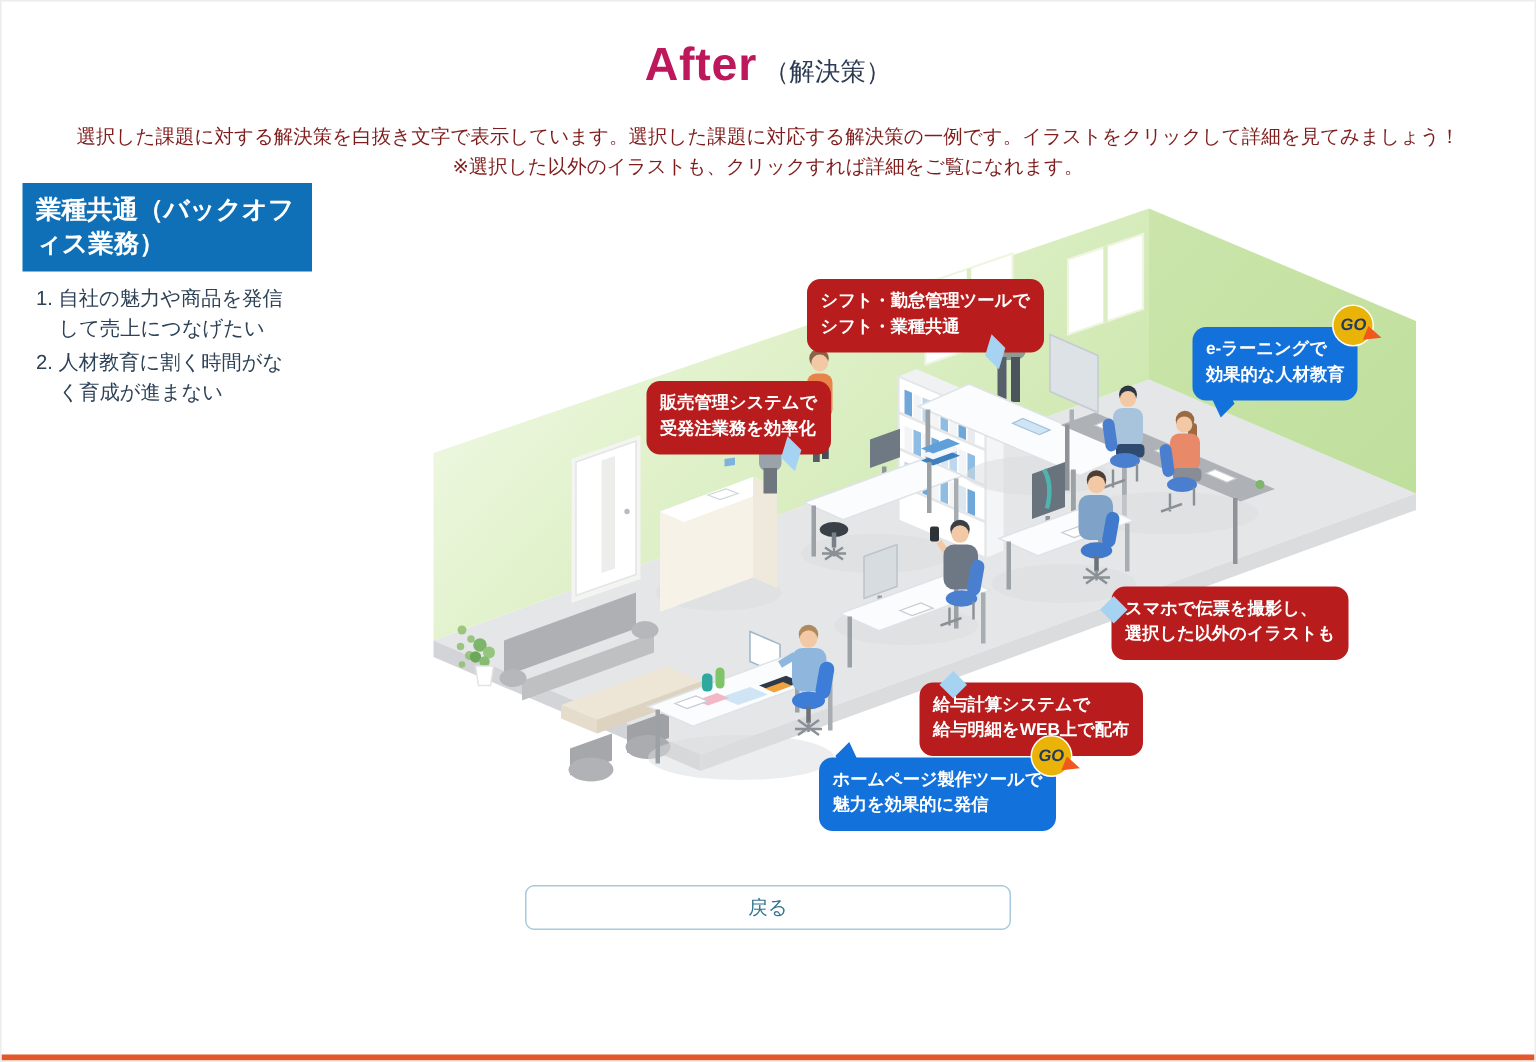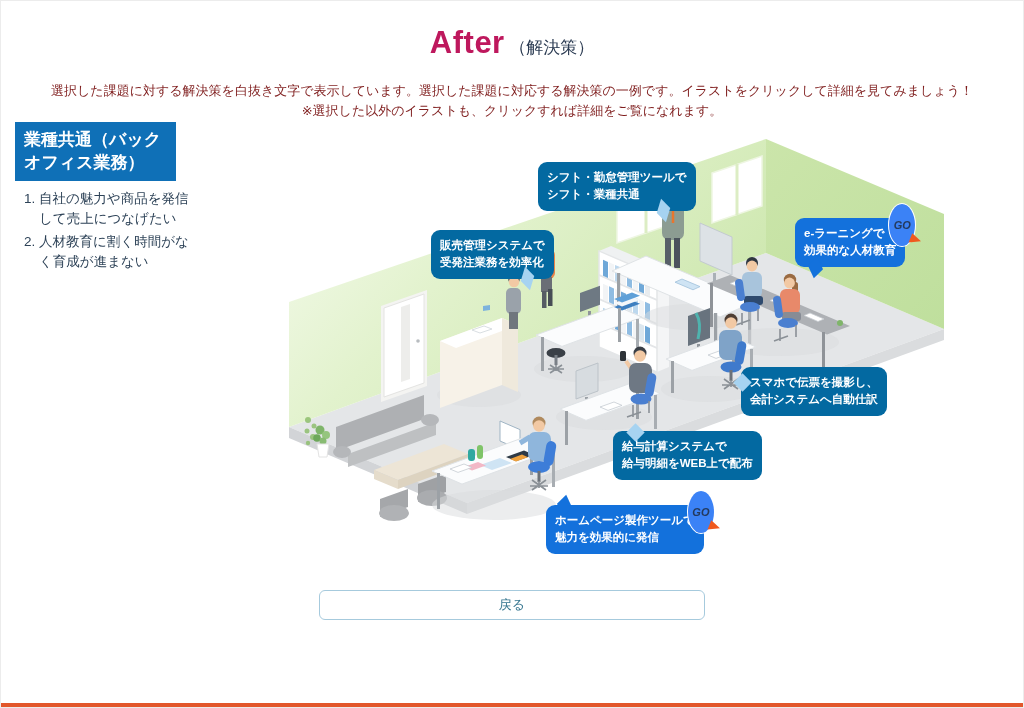--- a/index.html
+++ b/index.html
@@ -10,61 +10,61 @@
     background:#ffffff; border:1px solid #ececec; overflow:hidden;
   }
   
   .header { position:absolute; top:24px; left:0; width:100%; text-align:center; }
   .title-en { font-size:31px; font-weight:600; color:#be185d; letter-spacing:.5px; }
   .title-ja { font-size:17px; font-weight:400; color:#2b3b52; }
   .instructions { position:absolute; top:80px; left:0; width:100%; text-align:center;
     color:#7f1d1d; font-size:13px; line-height:1.5; }
   
   .sidebar { position:absolute; left:14px; top:121px; width:176px; }
-  .category-box { width:161px; background:#0f70b7; color:#ffffff; font-weight:700;
+  .category-box { width:193px; background:#0f70b7; color:#ffffff; font-weight:700;
     font-size:17px; line-height:1.33; padding:7px 9px; }
   .before-label { margin-top:12px; color:#f08224; font-weight:700; font-size:15px; }
   .issue-list { margin:8px 0 16px 6px; padding-left:18px; color:#2d4257; font-size:13.5px;
     line-height:1.5; width:168px; }
   .issue-list li { margin-bottom:2px; }
   
   .stage { position:absolute; left:0; top:0; width:1024px; height:708px; }
   .scene { position:absolute; left:283px; top:126px; width:662px; height:482px; }
   
   .callout { position:absolute; border-radius:9px; padding:7px 9px; font-size:11.5px;
     line-height:1.5; color:#ffffff; white-space:nowrap; z-index:5; }
   .callout .cl-line { display:block; }
-  .callout.light { background:#0369a1; font-weight:600; }
+  .callout.light { background:#b91c1c; font-weight:600;margin-top:24px; }
   .callout.dark  { background:#1371dc; font-weight:700; }
   .tail { position:absolute; width:13px; height:13px; transform:rotate(45deg); z-index:-0; }
   .light > .tail { background:#a6d3f1; }
   .dark  > .tail { background:#1371dc; }
   .b1 { left:537px; top:161px; }
   .b1 > .tail { bottom:-6px; right:26px; transform:rotate(45deg) skewX(28deg); }
   .b2 { left:430px; top:229px; }
   .b2 > .tail { bottom:-6px; right:20px; transform:rotate(45deg) skewX(28deg); }
   .b3 { left:794px; top:217px; }
   .b3 > .tail { bottom:-7px; left:14px; transform:rotate(45deg) skewY(20deg); }
   .b4 { left:740px; top:366px; }
   .b4 > .tail { left:-5px; top:9px; }
   .b5 { left:612px; top:430px; }
   .b5 > .tail { top:-5px; left:16px; }
   .b6 { left:545px; top:504px; }
   .b6 > .tail { top:-6px; left:12px; transform:rotate(45deg) skewY(20deg); }
   
-  .go-badge { position:absolute; top:-14px; right:-10px; width:26px; height:42px;
-    background:#3b82f6; border-radius:50%; display:flex; align-items:center;
+  .go-badge { position:absolute; top:-14px; right:-10px; width:26px; height:26px;
+    background:#eab308; border-radius:50%; display:flex; align-items:center;
     justify-content:center; box-shadow:0 0 0 1px #ffffff; z-index:6;text-align:center; }
   .go-text { font-size:11px; font-weight:700; font-style:italic; color:#243a5e; }
   .go-arrow { position:absolute; right:-6px; bottom:1px; width:0; height:0;
     border-left:11px solid #f0591e; border-top:4px solid transparent;
     border-bottom:6px solid transparent; transform:rotate(22deg); }
   
   .back-button { position:absolute; left:50%; transform:translateX(-50%); top:589px;
-    width:386px; height:30px; background:#ffffff; border:1px solid #a6cadd;
+    width:324px; height:30px; background:#ffffff; border:1px solid #a6cadd;
     border-radius:6px; color:#35758f; font-size:13px; cursor:pointer;
     font-family:Liberation Serif, serif; }
   
   .bottom-bar { position:absolute; left:0; bottom:0; width:100%; height:4px;
     background:#e2572b; }
 </style>
 </head>
 <body>
 
 <div class="page">
@@ -380,21 +380,21 @@
       <span class="cl-line">効果的な人材教育</span>
       <span class="go-badge">
         <span class="go-text">GO</span>
         <span class="go-arrow"></span>
       </span>
     </div>
 
     <div class="callout light b4">
       <span class="tail"></span>
       <span class="cl-line">スマホで伝票を撮影し、</span>
-      <span class="cl-line">会計システムへ自動仕訳</span>
+      <span class="cl-line">選択した以外のイラストも</span>
     </div>
 
     <div class="callout light b5">
       <span class="tail"></span>
       <span class="cl-line">給与計算システムで</span>
       <span class="cl-line">給与明細をWEB上で配布</span>
     </div>
 
     <div class="callout dark b6">
       <span class="tail"></span>

